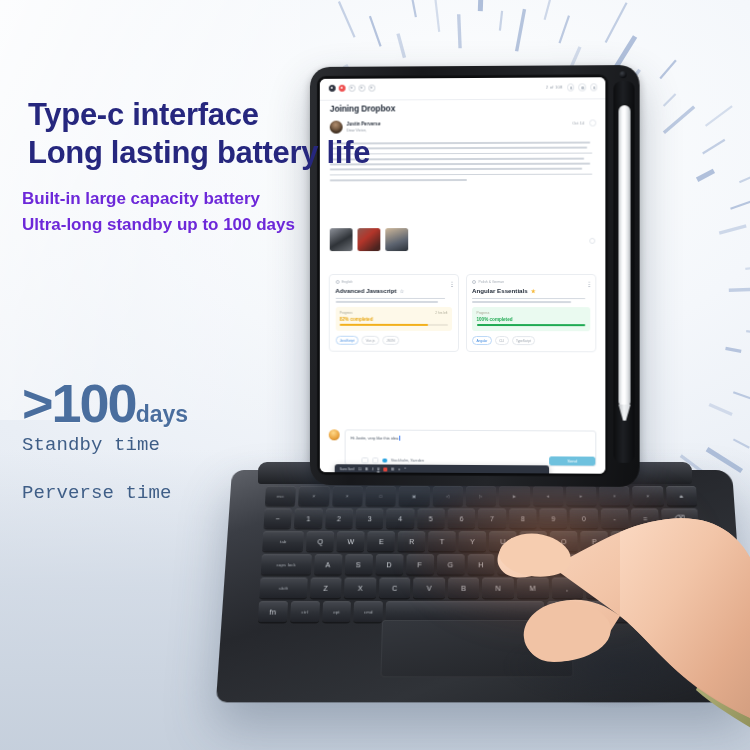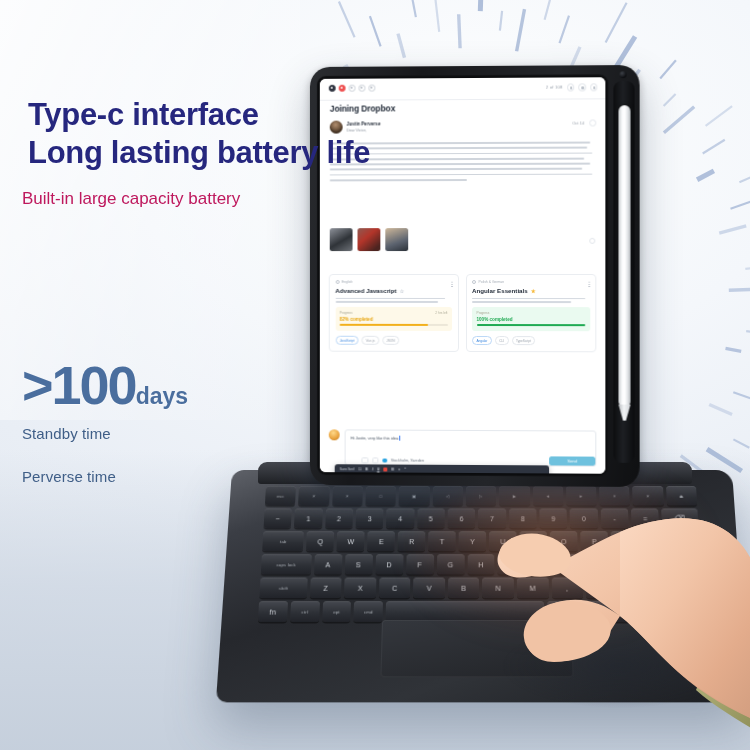--- a/index.html
+++ b/index.html
@@ -33,36 +33,36 @@
     position:absolute; left:28px; top:96px; width:400px; z-index:6;
   }
   .h1line {
     font-size:31px; font-weight:bold; color:#26277e;
     letter-spacing:-.3px; line-height:1.22; white-space:nowrap;
   }
   #subtitle {
     position:absolute; left:22px; top:186px; z-index:6;
   }
   .subline {
-    font-size:17px; color:#be185d; line-height:1.52; white-space:nowrap;
-  }
-
-  
-  #stats { position:absolute; left:22px; top:360px; z-index:6; }
+    font-size:17px; color:#6d28d9; line-height:1.52; white-space:nowrap;font-weight:bold;
+  }
+
+  
+  #stats { position:absolute; left:22px; top:378px; z-index:6; }
   .stat { margin-bottom:26px; }
   .stat-val {
     color:#4a6e9e; font-weight:bold; line-height:.95;
     letter-spacing:-2px; white-space:nowrap;
     text-shadow:0 1px 0 rgba(255,255,255,.55);
   }
   .stat-big { font-size:54px; }
   .stat-unit { font-size:23px; font-weight:bold; letter-spacing:0px; }
   .stat-unit.small { font-size:22px; }
   .stat-label {
-    font-size:15px; color:#3f5e87; margin-top:14px; letter-spacing:.1px;
+    font-size:19px; color:#3f5e87; margin-top:5px; letter-spacing:.1px;font-family:Liberation Mono, monospace;
   }
 
   
   #tablet {
     position:absolute; left:309px; top:66px; width:330px; height:420px;
     z-index:4;
     transform:perspective(1500px) rotateY(-2.5deg);
   }
   #tablet-shell {
     position:absolute; inset:0;
@@ -356,20 +356,21 @@
     <line x1="352.6" y1="520.7" x2="342.8" y2="539.3" stroke="#8fa5cc" stroke-width="2.2" opacity="0.44999999999999996"></line>
   </svg>
 
 <div id="headline">
   <div class="h1line">Type-c interface</div>
   <div class="h1line">Long lasting battery life</div>
 </div>
 
 <div id="subtitle">
   <div class="subline">Built-in large capacity battery</div>
+  <div class="subline">Ultra-long standby up to 100 days</div>
 </div>
 
 <div id="stats">
 
   <div class="stat">
     <div class="stat-val">
       <span class="stat-big">&gt;</span><span class="stat-big">100</span><span class="stat-unit">days</span>
     </div>
     <div class="stat-label">Standby time</div>
   </div>

